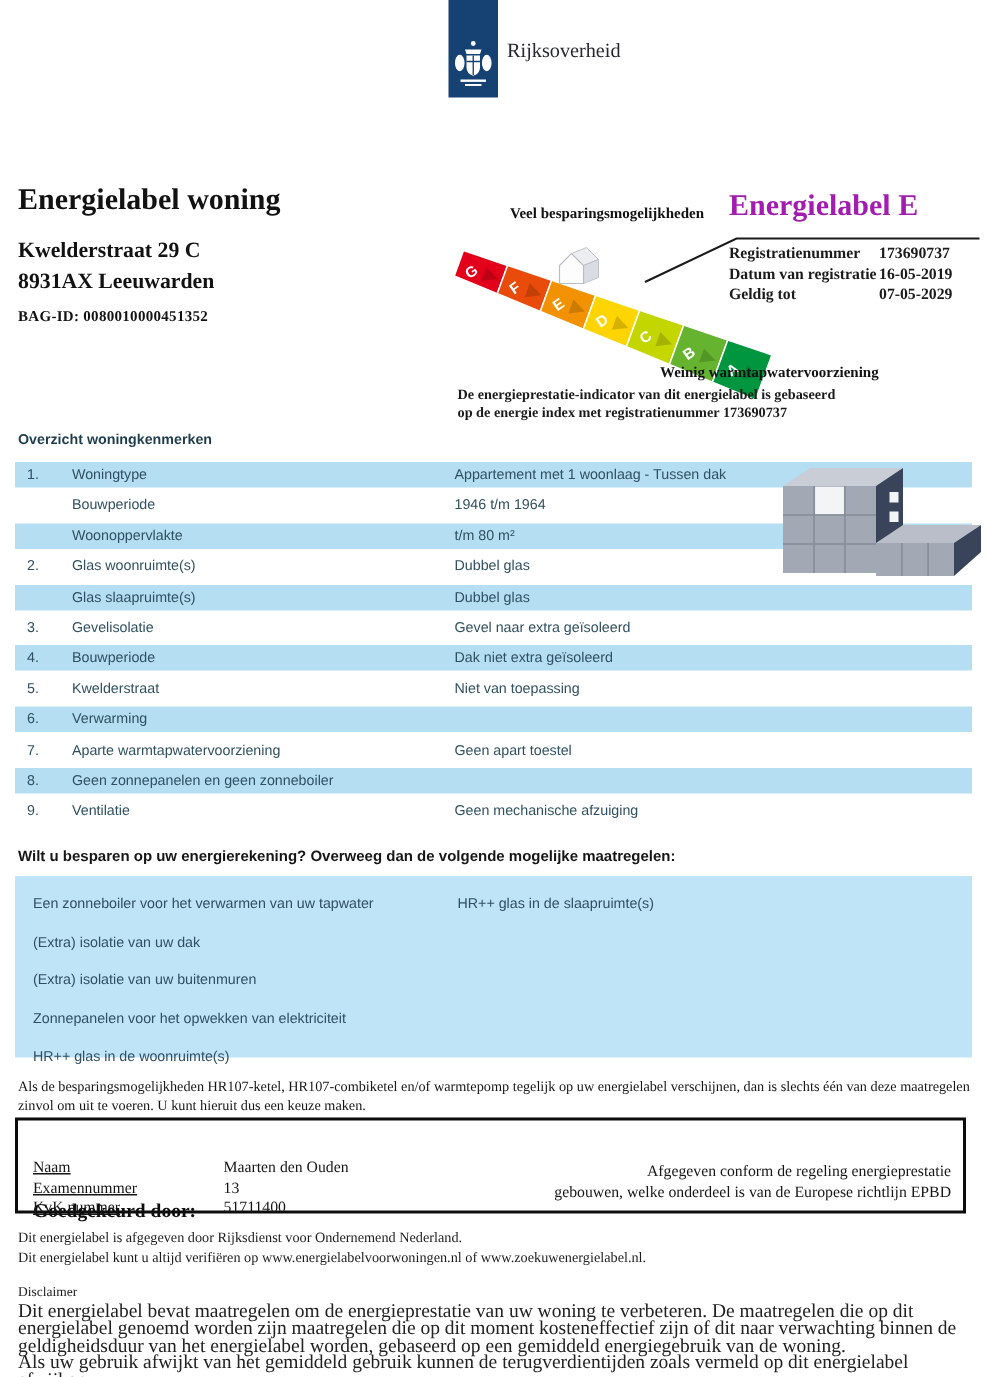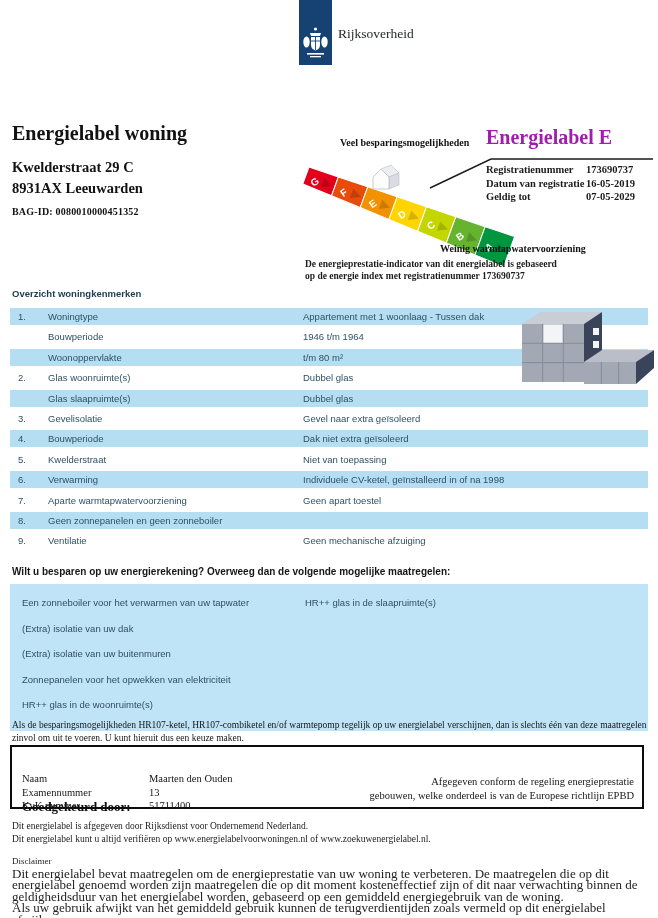--- a/index.html
+++ b/index.html
@@ -33,33 +33,33 @@
   .k-row{display:flex;align-items:center;height:17px;margin-bottom:3.4px;font:9.5px "Liberation Sans",sans-serif;color:var(--table-text,#2f5062);}
   .k-row.blue{background:var(--stripe-blue,#b5def2);}
   .k-num{width:30px;padding-left:8px;flex:none;}
   .k-label{width:255px;flex:none;}
   .k-value{flex:1;}
 
   .building{position:absolute;left:506px;top:304px;z-index:3;}
 
   
   .besparen-heading{position:absolute;left:12px;top:566px;font:bold 10px "Liberation Sans",sans-serif;color:#161616;}
-  .measures-box{position:absolute;left:10px;top:584px;width:638px;height:147px;background:var(--box-blue,#bfe3f7);}
+  .measures-box{position:absolute;left:10px;top:584px;width:638px;height:121px;background:var(--box-blue,#bfe3f7);}
   .m-col{position:absolute;top:13px;font:9.5px "Liberation Sans",sans-serif;color:var(--table-text,#2f5062);}
   .m-col.left{left:12px;width:275px;}
   .m-col.right{left:295px;width:320px;}
   .m-item{margin-bottom:14.5px;}
 
   .keuze{position:absolute;left:12px;top:719px;width:636px;font:9.5px "Liberation Serif",serif;line-height:12.5px;color:#161616;}
 
   
   .approval-box{position:absolute;left:10px;top:745px;width:630px;height:60px;border:2px solid #0c0c0c;}
   .approval-title{position:absolute;left:10px;top:4px;font:bold 13px "Liberation Serif",serif;color:#0e0e0e;margin-top:48px;}
   .approval-fields{position:absolute;left:10px;top:25px;font:10.5px "Liberation Serif",serif;line-height:13.5px;color:#161616;}
-  .approval-row .f-label{display:inline-block;width:127px;}
+  .approval-row .f-label{display:inline-block;width:127px;text-decoration:underline;}
   .conform{position:absolute;right:8px;bottom:5px;width:270px;text-align:right;font:10.5px "Liberation Serif",serif;line-height:13.5px;color:#161616;}
 
   
   .footer{position:absolute;left:12px;top:820px;width:634px;font-family:"Liberation Serif",serif;color:#1c1c1c;}
   .f-bold{font-weight:normal;font-size:9.5px;line-height:12.5px;}
   .f-disc-title{margin-top:11px;font-size:9px;line-height:11.5px;}
   .f-text{font-size:13px;line-height:11.5px;color:#222;}
 </style>
 </head>
 <body>
@@ -177,21 +177,20 @@
         <span class="k-value">Dak niet extra geïsoleerd</span>
       </div>
       <div class="k-row">
         <span class="k-num">5.</span>
         <span class="k-label">Kwelderstraat</span>
         <span class="k-value">Niet van toepassing</span>
       </div>
       <div class="k-row blue">
         <span class="k-num">6.</span>
         <span class="k-label">Verwarming</span>
-        <span class="k-value">Individuele CV-ketel, geïnstalleerd in of na 1998</span>
       </div>
       <div class="k-row">
         <span class="k-num">7.</span>
         <span class="k-label">Aparte warmtapwatervoorziening</span>
         <span class="k-value">Geen apart toestel</span>
       </div>
       <div class="k-row blue">
         <span class="k-num">8.</span>
         <span class="k-value">Geen zonnepanelen en geen zonneboiler</span>
       </div>

